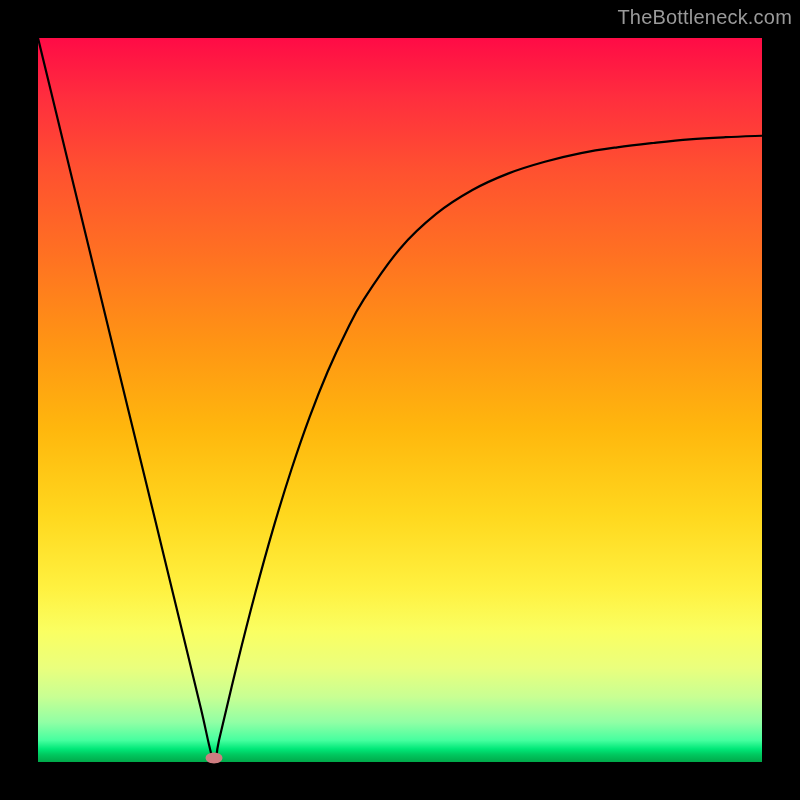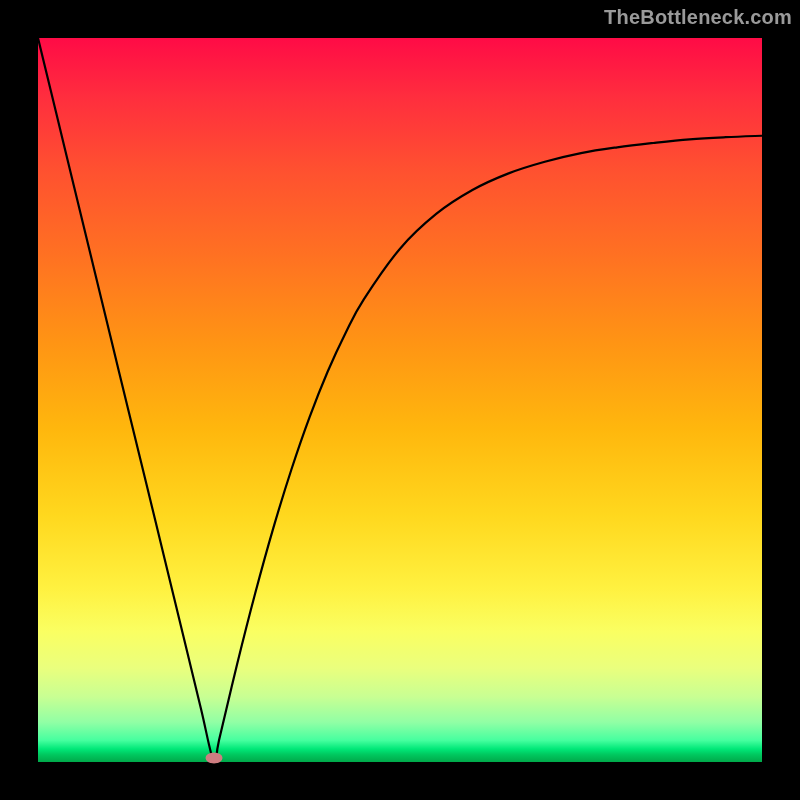--- a/index.html
+++ b/index.html
@@ -49,21 +49,21 @@
     height: 11px;
     border-radius: 50%;
     transform: translate(-50%, -50%);
   }
   .watermark {
     position: absolute;
     top: 6px;
     right: 8px;
     color: #9a9a9a;
     font-size: 20px;
-    font-weight: 700;
+    font-weight: 400;
     letter-spacing: 0.2px;
   }
 </style>
 </head>
 <body>
 
 <div class="frame">
   <div class="watermark">TheBottleneck.com</div>
   <div class="plot-area">
     <svg class="curve" viewBox="0 0 724 724" preserveAspectRatio="none">

